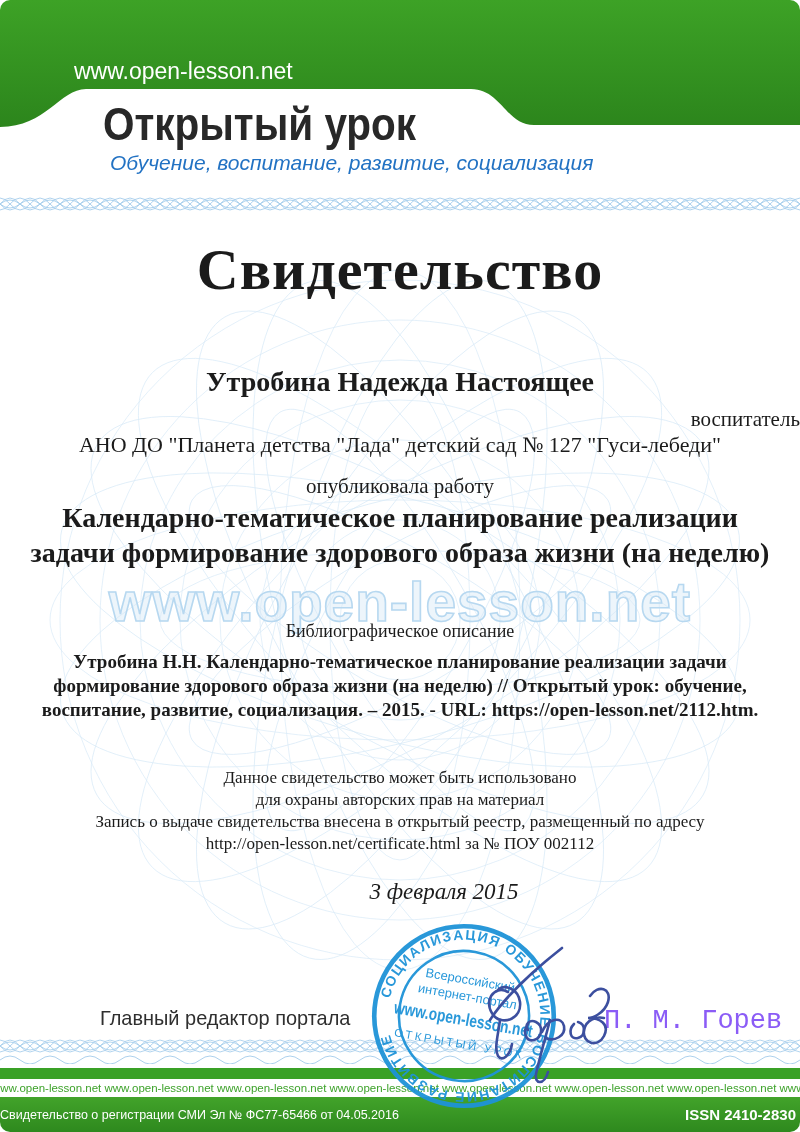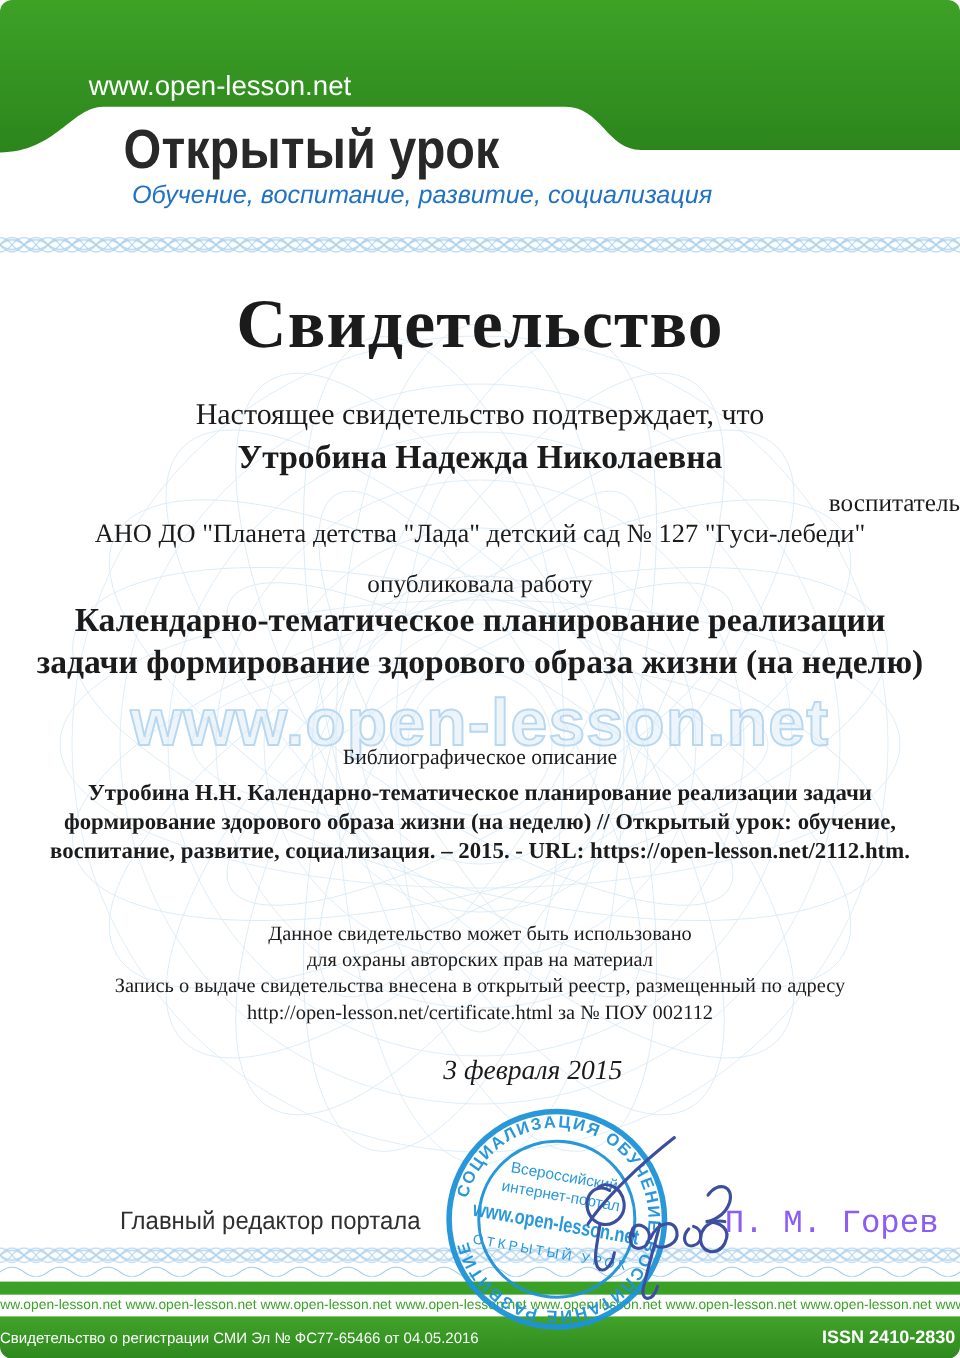--- a/index.html
+++ b/index.html
@@ -142,22 +142,21 @@
       <ellipse cx="380" cy="405" rx="240" ry="70"></ellipse>
       <ellipse cx="380" cy="405" rx="240" ry="70" transform="rotate(30 380 405)"></ellipse>
       <ellipse cx="380" cy="405" rx="240" ry="70" transform="rotate(60 380 405)"></ellipse>
       <ellipse cx="380" cy="405" rx="240" ry="70" transform="rotate(90 380 405)"></ellipse>
       <ellipse cx="380" cy="405" rx="240" ry="70" transform="rotate(120 380 405)"></ellipse>
       <ellipse cx="380" cy="405" rx="240" ry="70" transform="rotate(150 380 405)"></ellipse>
     </g>
   </svg>
 
   <div class="cblock cert-title">Свидетельство</div>
-  <div class="cblock confirm-line">Настоящее свидетельство подтверждает, что</div>
-  <div class="cblock recipient-name">Утробина Надежда Николаевна</div>
+  <div class="cblock recipient-name">Утробина Надежда Настоящее</div>
   <div class="cblock recipient-role">воспитатель</div>
   <div class="cblock recipient-org">АНО ДО "Планета детства "Лада" детский сад № 127 "Гуси-лебеди"</div>
   <div class="cblock published-line">опубликовала работу</div>
   <div class="cblock work-title">Календарно-тематическое планирование реализации задачи формирование здорового образа жизни (на неделю)</div>
   <div class="cblock watermark">www.open-lesson.net</div>
   <div class="cblock bib-heading">Библиографическое описание</div>
   <div class="cblock bib-text">Утробина Н.Н. Календарно-тематическое планирование реализации задачи формирование здорового образа жизни (на неделю) // Открытый урок: обучение, воспитание, развитие, социализация. – 2015. - URL: https://open-lesson.net/2112.htm.</div>
   <div class="cblock usage-lines">
     <div>Данное свидетельство может быть использовано</div>
     <div>для охраны авторских прав на материал</div>

